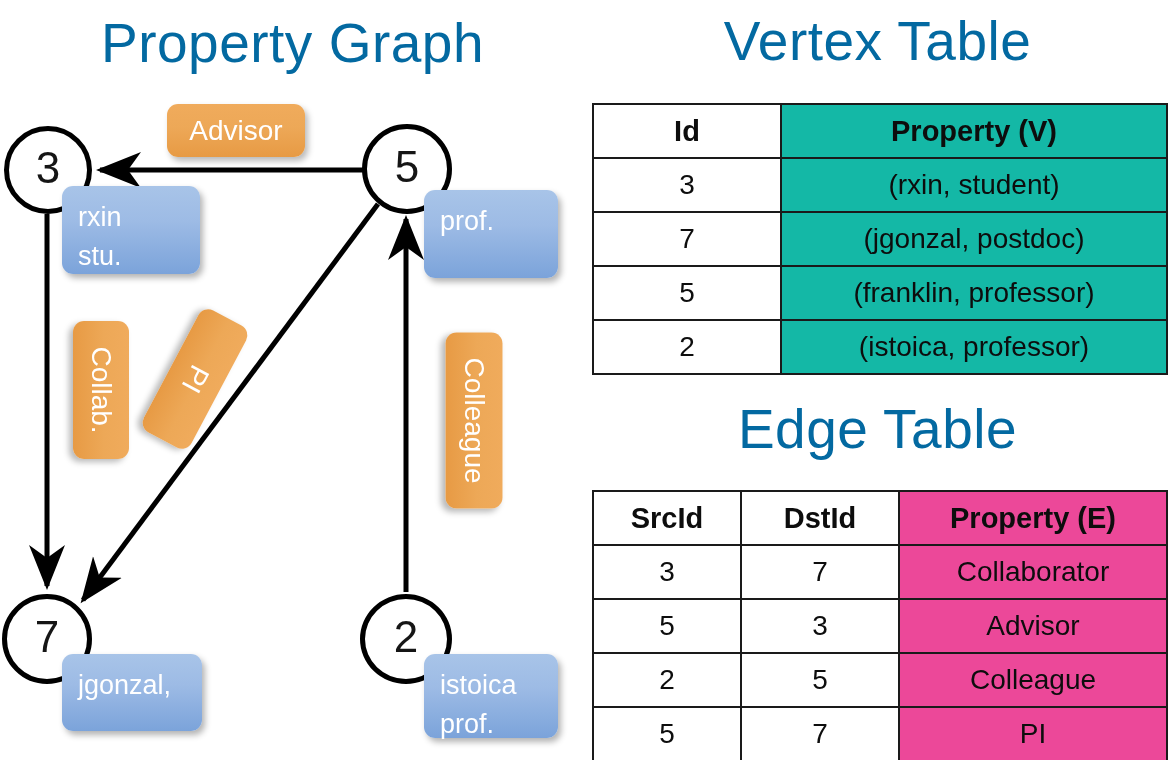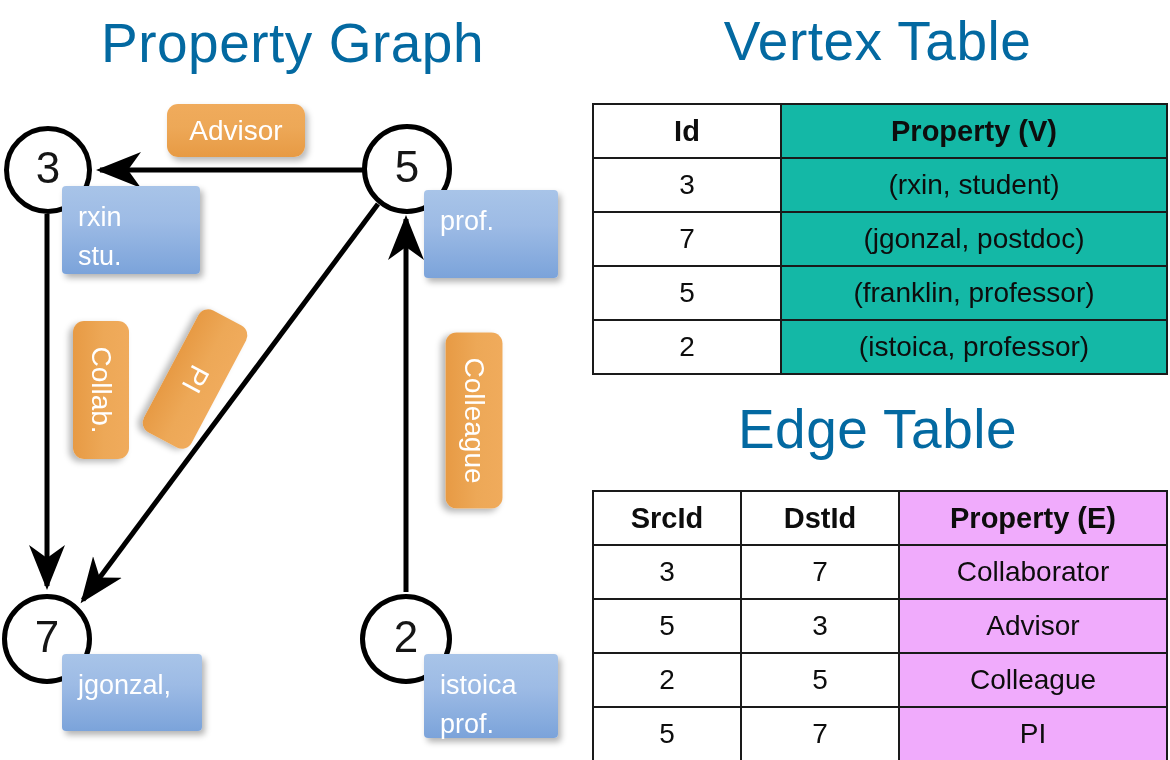--- a/index.html
+++ b/index.html
@@ -64,21 +64,21 @@
     transform: translateY(-2px);
   }
   #node-3 { left: 4px;   top: 126px; width: 88px; height: 88px; }
   #node-5 { left: 362px; top: 124px; width: 90px; height: 90px; }
   #node-7 { left: 2px;   top: 594px; width: 90px; height: 90px; }
   #node-2 { left: 360px; top: 594px; width: 92px; height: 90px; }
 
   
   .prop-box {
     position: absolute;
-    border-radius: 4px;
+    border-radius: 11px;
     background: linear-gradient(to bottom, #a8c4e8 0%, #9dbbe5 40%, #7ba3da 100%);
     box-shadow: 3px 4px 6px rgba(0,0,0,0.30);
     color: #ffffff;
     font-family: "Liberation Sans", sans-serif;
     font-weight: 300;
     font-size: 27px;
     line-height: 1.45;
     padding: 12px 0 0 16px;
     box-sizing: border-box;
     z-index: 4;
@@ -146,21 +146,21 @@
 
   #vertex-table { left: 592px; top: 103px; width: 574px; }
   #vertex-table col.c-id   { width: 188px; }
   #vertex-table col.c-prop { width: 386px; }
   #vertex-table .cell-prop { background: #14b8a6; }
 
   #edge-table { left: 592px; top: 490px; width: 574px; }
   #edge-table col.c-src  { width: 148px; }
   #edge-table col.c-dst  { width: 158px; }
   #edge-table col.c-prop { width: 268px; }
-  #edge-table .cell-prop { background: #f0abfc; margin-left: 44px; }
+  #edge-table .cell-prop { background: #ec4899; margin-left: 44px; }
 </style>
 </head>
 <body>
 
 <div class="title" id="title-property-graph">Property Graph</div>
 <div class="title" id="title-vertex-table">Vertex Table</div>
 <div class="title" id="title-edge-table">Edge Table</div>
 
 <div id="graph-panel">
 

